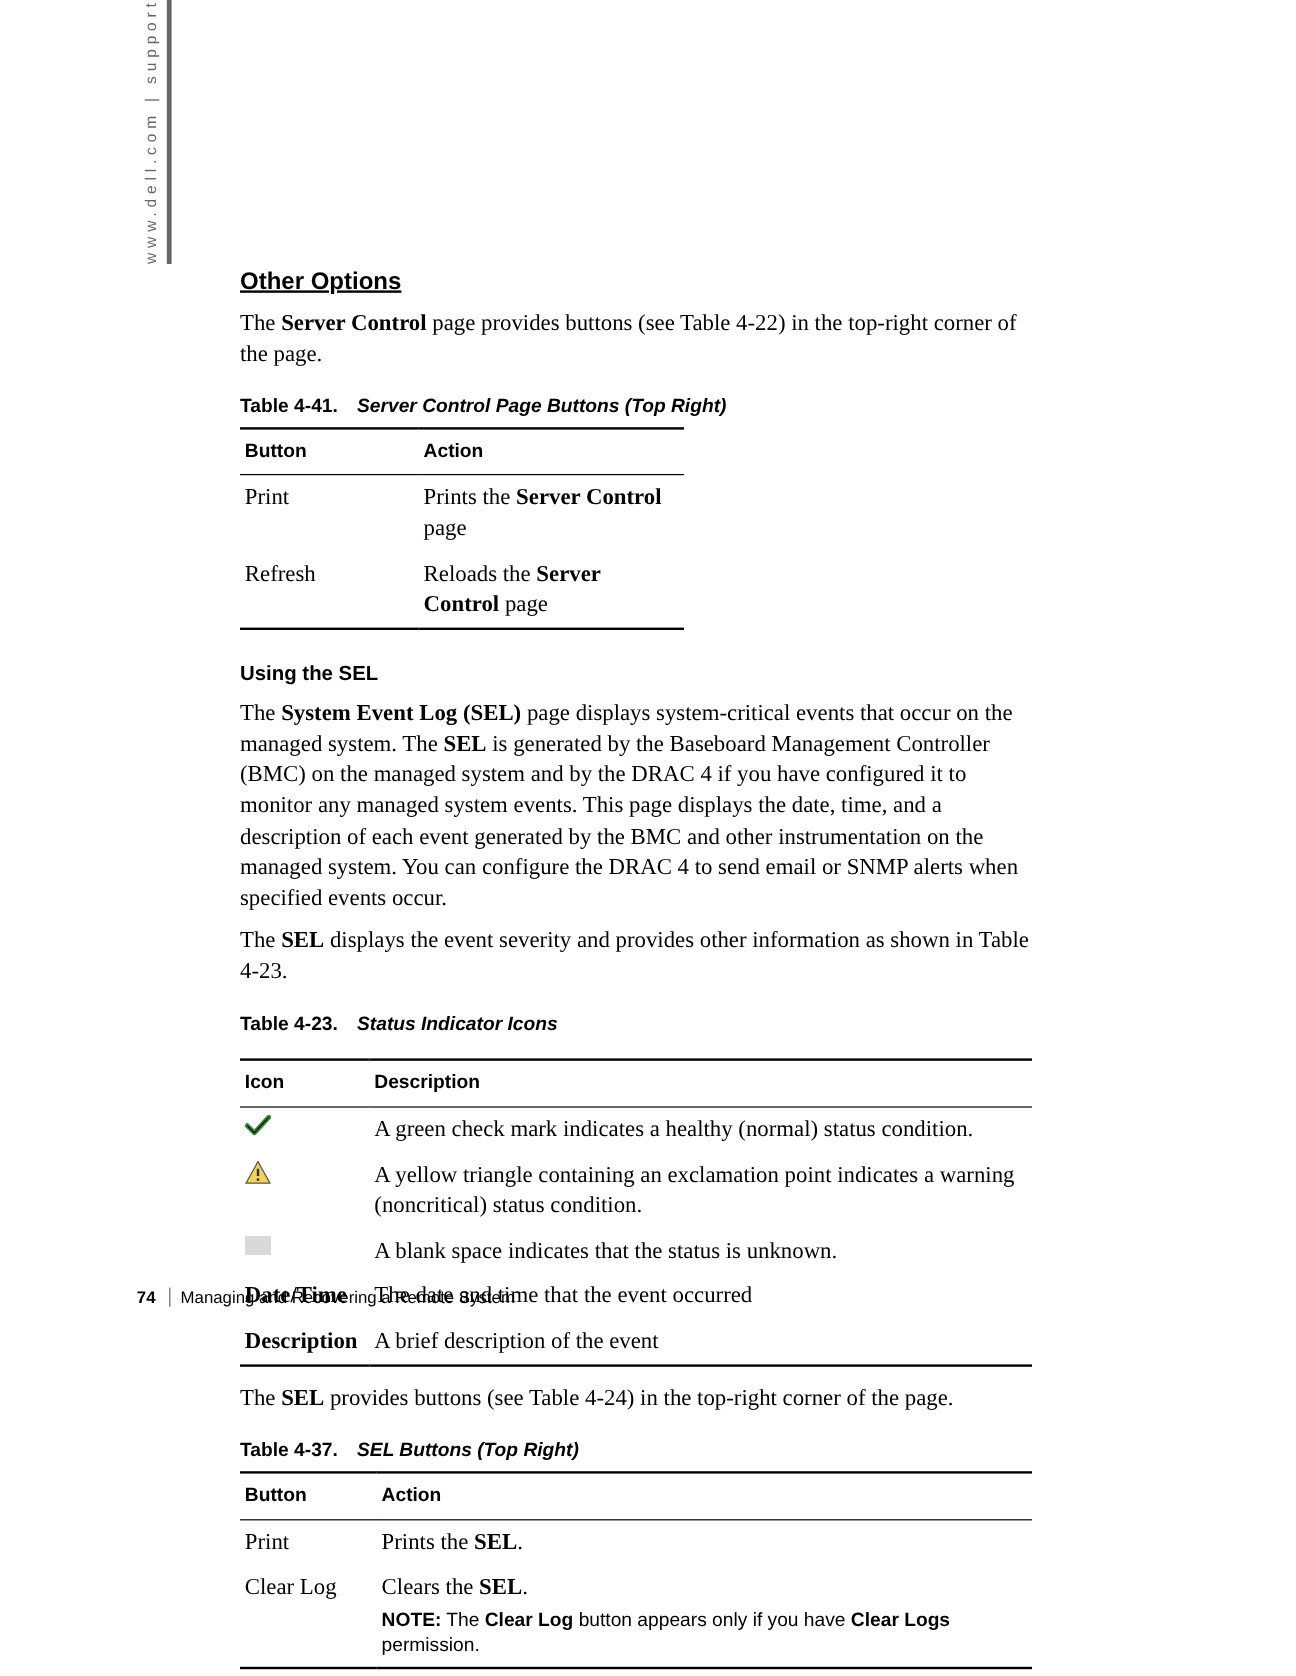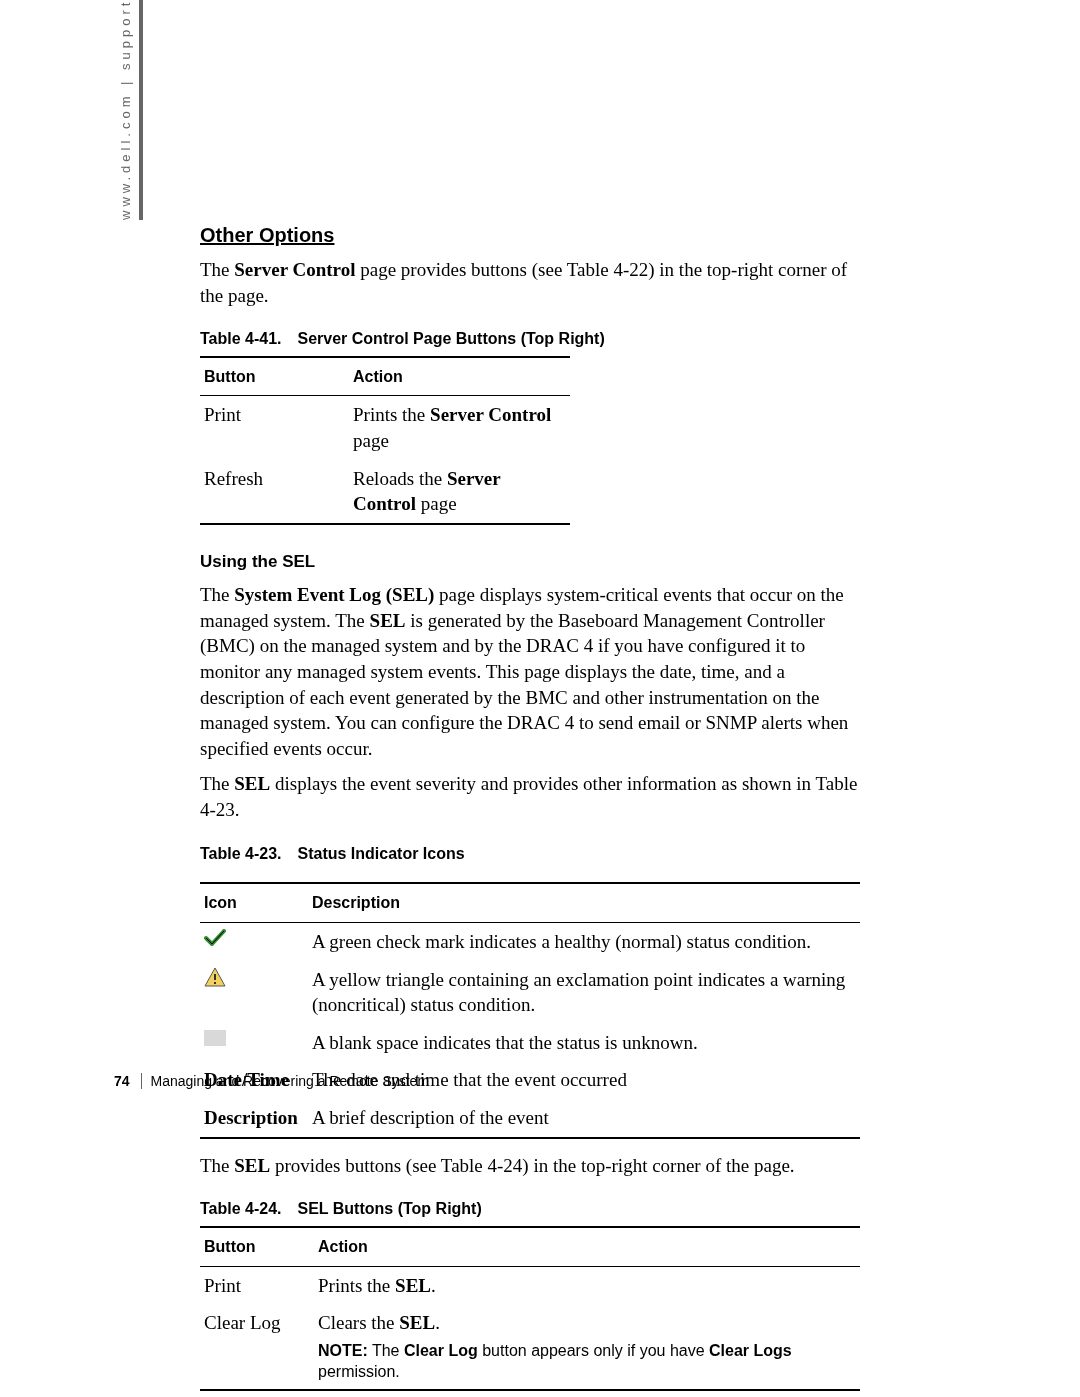--- a/index.html
+++ b/index.html
@@ -56,21 +56,21 @@
 
   p { margin: 0 0 10px 0; }
 
   
   .tbl-caption {
     font-family: Helvetica, Arial, sans-serif;
     font-weight: 700;
     font-size: 16px;
     margin: 20px 0 6px 0;
   }
-  .tbl-caption .cap-title { margin-left: 16px; }
+  .tbl-caption .cap-title { margin-left: 16px; font-style: italic; }
 
   
   table { border-collapse: collapse; }
   th {
     font-family: Helvetica, Arial, sans-serif;
     font-weight: 700;
     font-size: 16px;
     text-align: left;
     padding: 8px 10px 8px 4px;
     border-top: 2px solid #000;
@@ -222,21 +222,21 @@
         <td>A brief description of the event</td>
       </tr>
     </tbody>
   </table>
 
   <p style="margin-top:14px">
     <span>The </span><strong>SEL</strong><span> provides buttons (see Table 4-24) in the top-right corner of the page.</span>
   </p>
 
   <div class="tbl-caption">
-    <span>Table 4-24.</span><span class="cap-title">SEL Buttons (Top Right)</span>
+    <span>Table 4-37.</span><span class="cap-title">SEL Buttons (Top Right)</span>
   </div>
   <table class="tbl-24">
     <thead>
       <tr>
         <th class="col-btn">Button</th>
         <th>Action</th>
       </tr>
     </thead>
     <tbody>
       <tr>

